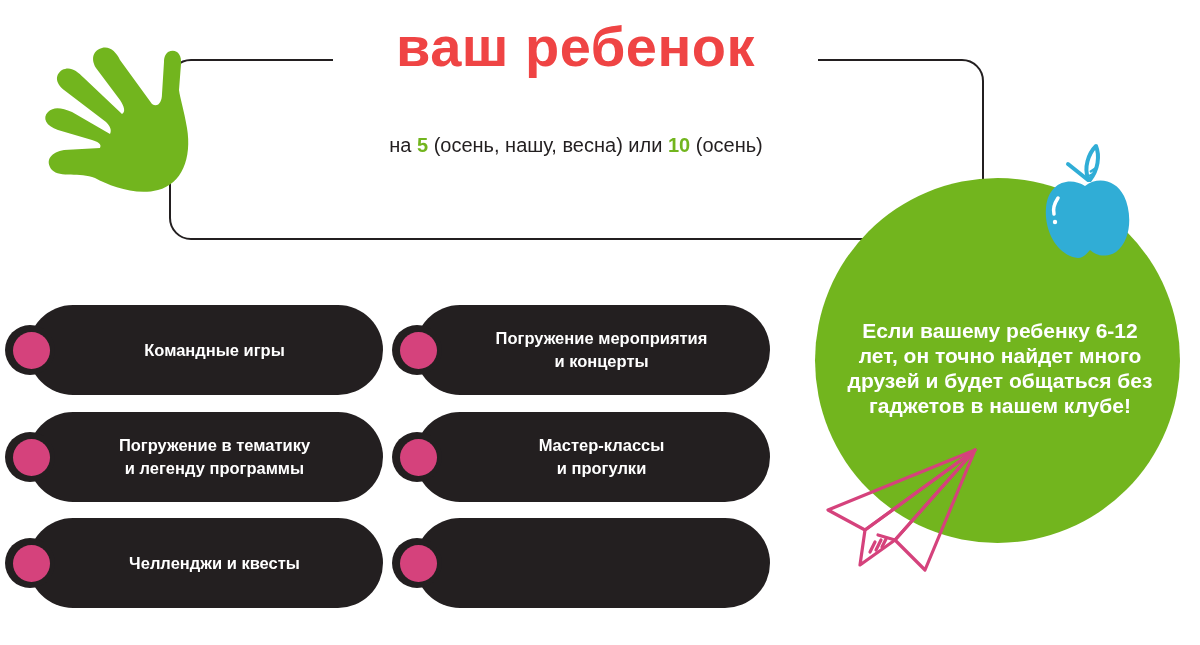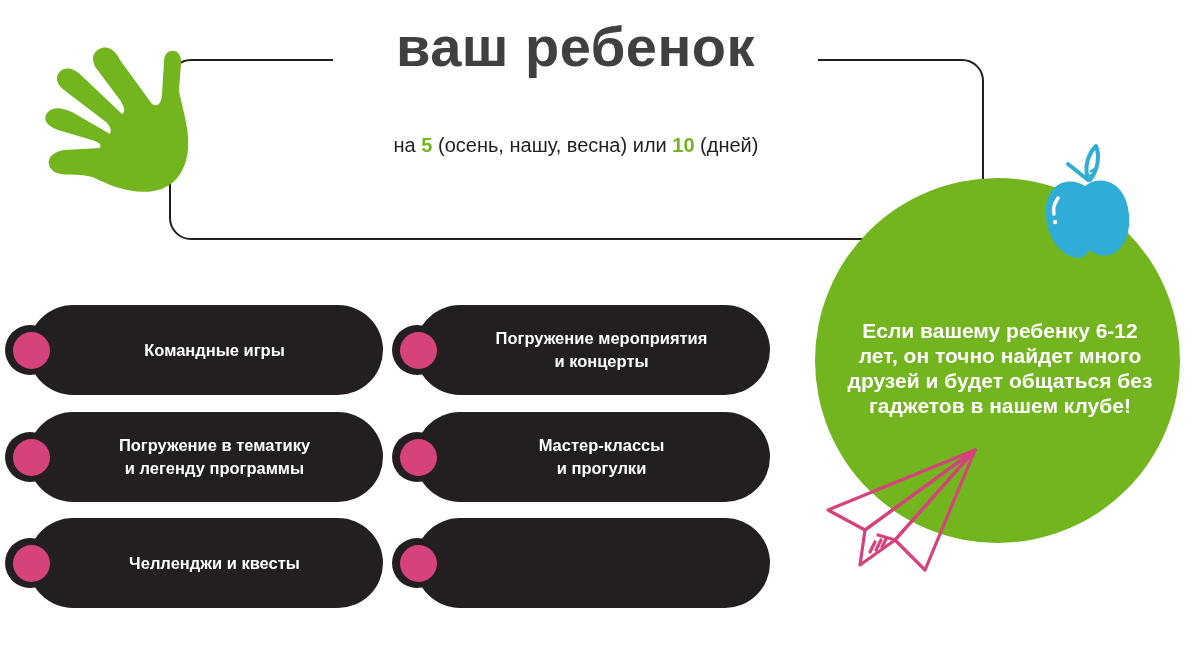--- a/index.html
+++ b/index.html
@@ -15,21 +15,21 @@
     position: absolute; left: 169px; top: 59px; width: 815px; height: 181px;
     border: 2px solid #231f20; border-radius: 22px; box-sizing: border-box;
   }
   .title-gap {
     position: absolute; left: 333px; top: 40px; width: 485px; height: 40px;
     background: #fff;
   }
   .title {
     position: absolute; left: 333px; top: 12px; width: 485px; text-align: center;
     font-size: 56px; font-weight: 700; letter-spacing: 0.5px; line-height: 70px;
-    color: #404040;
+    color: #ef4444;
   }
   .subtitle {
     position: absolute; left: 200px; top: 132px; width: 752px; text-align: center;
     font-size: 20px; line-height: 27px; color: #231f20;
   }
   .hl { color: #72b51e; font-weight: 700; }
 
   
   .hand { position: absolute; left: 40px; top: 38px; width: 160px; height: 160px; }
 
@@ -64,21 +64,21 @@
   .apple { position: absolute; left: 1040px; top: 142px; width: 90px; height: 125px; }
   .plane { position: absolute; left: 820px; top: 440px; width: 170px; height: 140px; }
 </style>
 </head>
 <body>
 
 <div class="frame"></div>
 <div class="title-gap"></div>
 <div class="title">ваш ребенок</div>
 <div class="subtitle">
-  <span>на </span><span class="hl">5</span><span> (осень, нашу, весна) или </span><span class="hl">10</span><span> (дней)</span><br>
+  <span>на </span><span class="hl">5</span><span> (осень, нашу, весна) или </span><span class="hl">10</span><span> (осень)</span><br>
 </div>
 
 <svg class="hand" viewBox="0 0 160 160">
   <path fill="#72b51e" d="M128 14 C136 10 142 16 141 26 L139 52 C140 60 144 72 147 90 C152 120 142 146 118 152 C96 158 70 148 55 140 C40 134 20 140 12 132 C4 122 12 114 24 112 L60 110 C62 106 58 104 52 102 L18 92 C6 88 2 80 8 74 C14 68 22 70 32 74 L70 96 C72 92 70 88 66 84 L24 52 C14 44 16 36 22 32 C30 28 36 32 44 40 L82 76 C86 74 84 68 80 62 L56 30 C50 20 54 12 62 10 C70 8 76 14 80 22 L112 66 C118 70 122 64 122 56 L124 24 C124 18 126 16 128 14 Z"></path>
 </svg>
 
 <div class="pill" style="left:28px; top:305px;">
   <div class="bump"></div>
   <div class="dot"></div>
   <div class="label">Командные игры</div>

